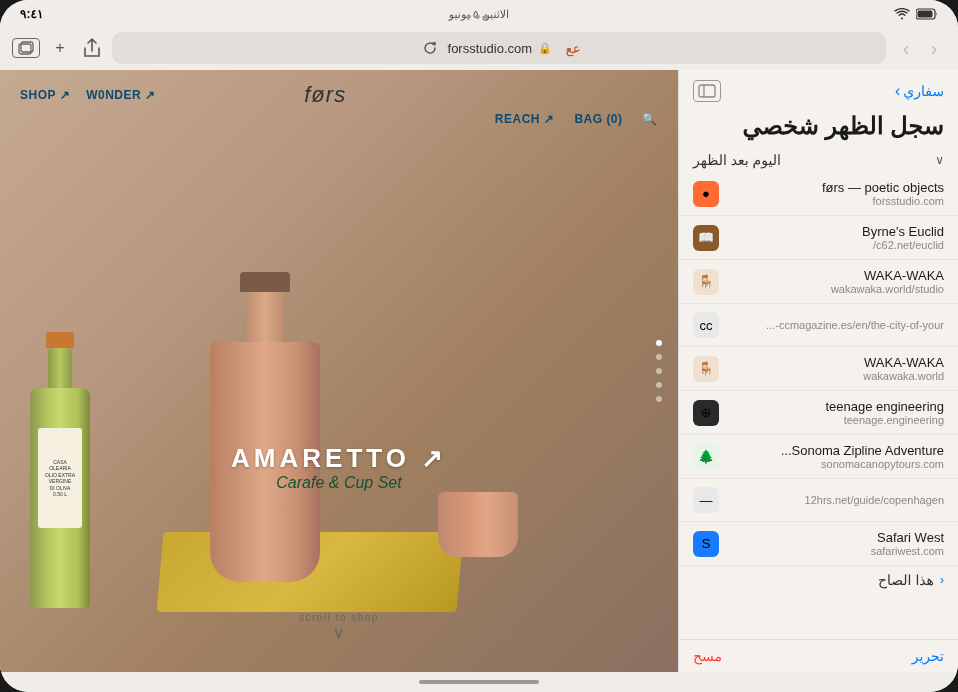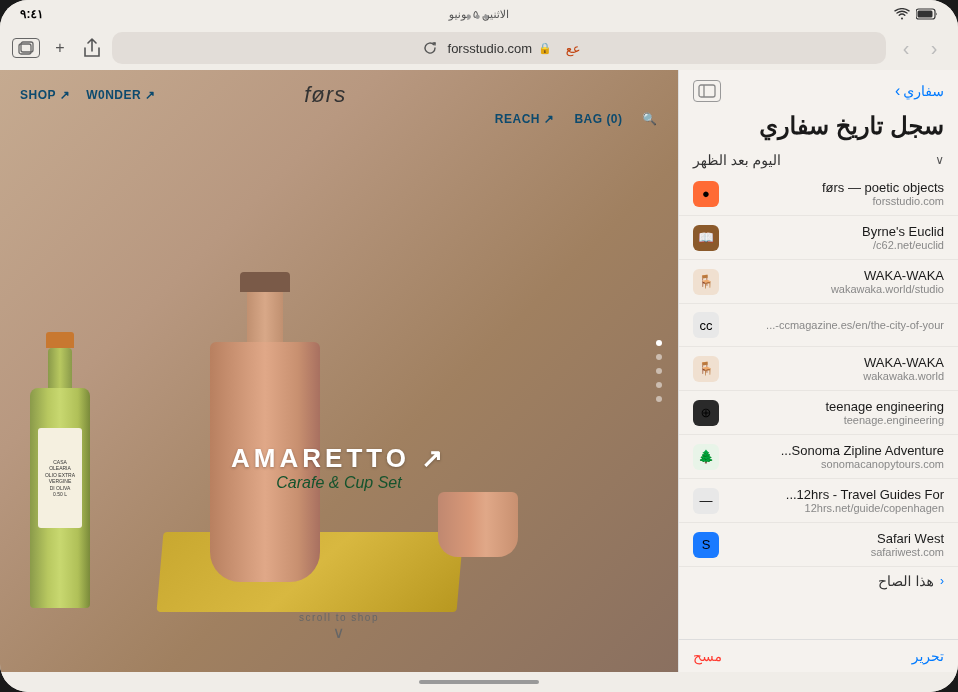--- a/index.html
+++ b/index.html
@@ -580,21 +580,21 @@
           <span style="font-size:16px;">›</span>
         </div>
         <div class="sidebar-sidebar-btn">
           <svg width="18" height="14" viewBox="0 0 18 14">
             <rect x="1" y="1" width="16" height="12" rx="2" fill="none" stroke="#888" stroke-width="1.3"></rect>
             <line x1="6" y1="1" x2="6" y2="13" stroke="#888" stroke-width="1.3"></line>
           </svg>
         </div>
       </div>
 
-      <div class="sidebar-title">سجل تاريخ سفاري</div>
+      <div class="sidebar-title">سجل الظهر شخصي</div>
 
       <div class="section-header">
         <div class="chevron-icon">∨</div>
         <span style="font-weight:500;">اليوم بعد الظهر</span>
       </div>
 
       <div class="history-list">
         <div id="history-items-container">
             <div class="history-item">
               <div class="history-text">
@@ -639,21 +639,20 @@
             </div>
             <div class="history-item">
               <div class="history-text">
                 <div class="history-title">Sonoma Zipline Adventure...</div>
                 <div class="history-url">sonomacanopytours.com</div>
               </div>
               <div class="history-favicon fav-green" style="font-size: 13px; display: flex; align-items: center; justify-content: center;">🌲</div>
             </div>
             <div class="history-item">
               <div class="history-text">
-                <div class="history-title">12hrs - Travel Guides For...</div>
                 <div class="history-url">12hrs.net/guide/copenhagen</div>
               </div>
               <div class="history-favicon fav-gray" style="font-size: 13px; display: flex; align-items: center; justify-content: center;">—</div>
             </div>
             <div class="history-item">
               <div class="history-text">
                 <div class="history-title">Safari West</div>
                 <div class="history-url">safariwest.com</div>
               </div>
               <div class="history-favicon fav-safari" style="font-size: 13px; display: flex; align-items: center; justify-content: center;">S</div>

